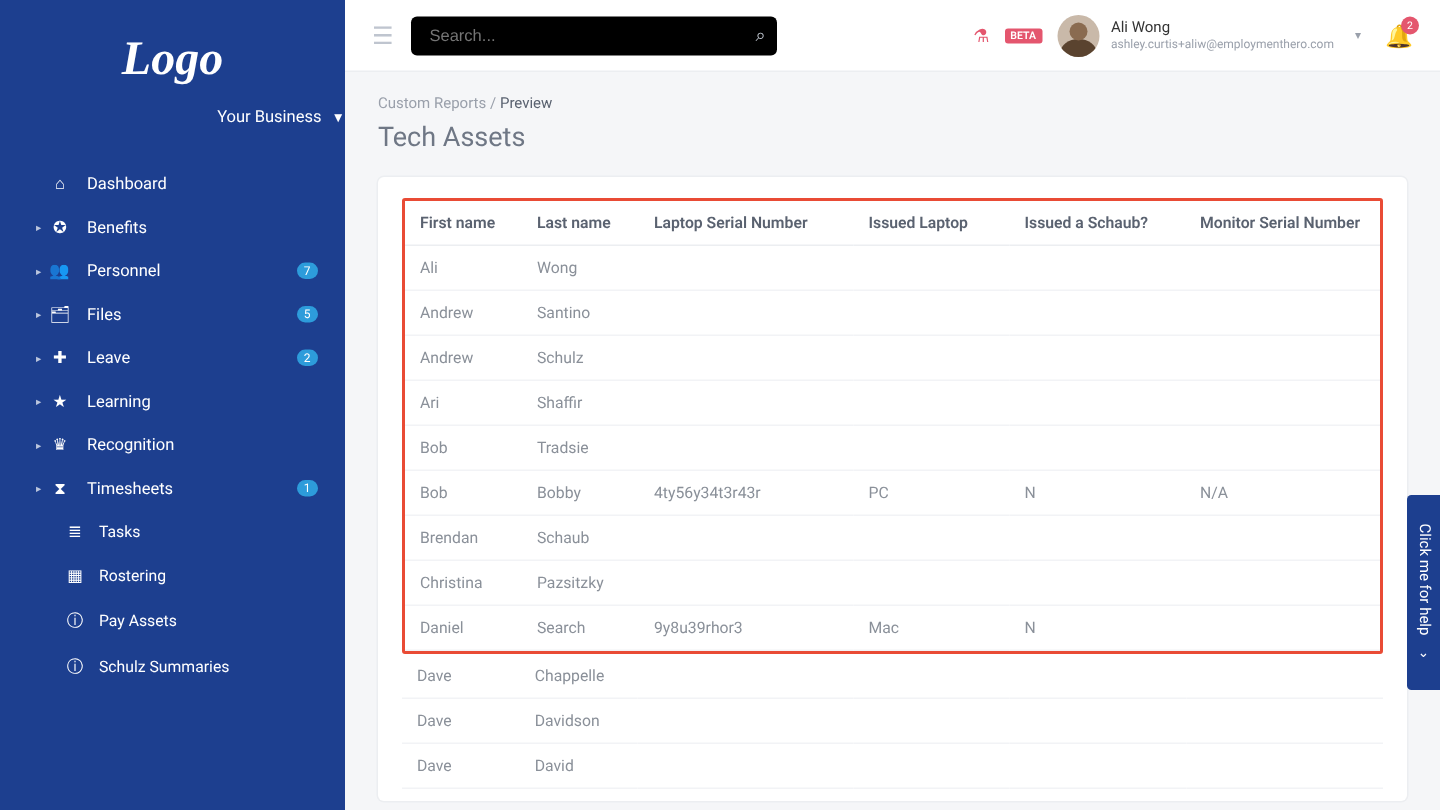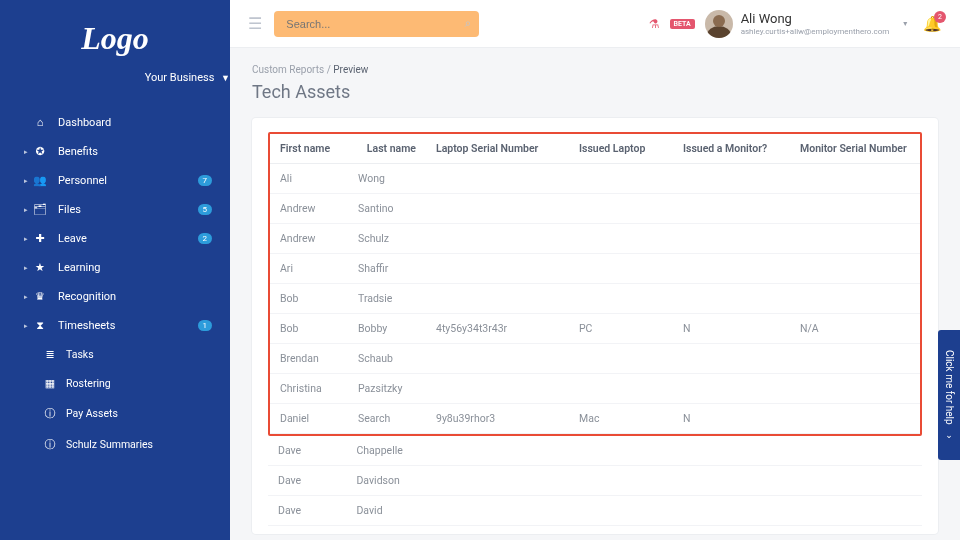--- a/index.html
+++ b/index.html
@@ -16,31 +16,31 @@
     .nav li .ic { width: 16px; text-align: center; margin-right: 10px; font-size: 11px; }
     .nav li .label { flex: 1; }
     .nav li .badge { background: #2d9cdb; color: #fff; border-radius: 8px; font-size: 8px; padding: 1px 5px; min-width: 14px; text-align: center; }
     .nav li.sub { padding-left: 42px; font-size: 10.5px; }
     .nav li.sub .ic { margin-right: 8px; }
 
     
     .topbar { position: absolute; left: 230px; top: 0; right: 0; height: 48px; background: #fff; display: flex; align-items: center; padding: 0 18px; border-bottom: 1px solid #eceef1; }
     .hamburger { font-size: 16px; color: #bfc5cf; margin-right: 12px; cursor: pointer; }
     .search-wrap { position: relative; }
-    .search { width: 205px; height: 26px; border: none; background: #fdba74; border-radius: 4px; padding: 0 30px 0 12px; font-size: 11px; color: #666; outline: none; }
+    .search { width: 244px; height: 26px; border: none; background: #000000; border-radius: 4px; padding: 0 30px 0 12px; font-size: 11px; color: #666; outline: none; }
     .search-ic { position: absolute; right: 8px; top: 5px; color: #bfc5cf; font-size: 12px; }
     .topbar-right { margin-left: auto; display: flex; align-items: center; gap: 10px; }
     .flask { color: #e4566e; font-size: 12px; }
     .beta { background: #e4566e; color: #fff; font-size: 7px; padding: 1px 4px; border-radius: 2px; font-weight: 600; }
     .avatar { width: 28px; height: 28px; border-radius: 50%; background: #c9b9a9; display: inline-block; position: relative; overflow: hidden; }
     .avatar::after { content: ""; position: absolute; width: 12px; height: 12px; background: #8a6b50; border-radius: 50%; top: 5px; left: 8px; }
     .avatar::before { content: ""; position: absolute; width: 24px; height: 18px; background: #5a432f; border-radius: 50% 50% 0 0; bottom: -6px; left: 2px; }
     .user-block { display: flex; align-items: center; gap: 8px; }
     .user-text { line-height: 1.2; }
-    .user-name { font-size: 13px; color: #333; }
+    .user-name { font-size: 10px; color: #333; }
     .user-email { font-size: 8px; color: #9aa0ab; }
     .user-caret { font-size: 8px; color: #9aa0ab; margin-left: 6px; }
     .bell-wrap { position: relative; color: #9aa0ab; font-size: 15px; margin-left: 6px; }
     .bell-badge { position: absolute; top: -4px; right: -4px; background: #e4566e; color: #fff; border-radius: 50%; font-size: 7px; width: 12px; height: 12px; display: flex; align-items: center; justify-content: center; }
 
     
     .main { position: absolute; left: 230px; top: 48px; right: 0; bottom: 0; overflow: auto; padding: 16px 22px; }
     .breadcrumb { font-size: 10px; color: #9aa0ab; margin-bottom: 6px; }
     .breadcrumb .cur { color: #5a6270; }
     .page-title { font-size: 18px; color: #6f7785; font-weight: 400; margin-bottom: 16px; }
@@ -164,24 +164,24 @@
   </div>
   <h1 class="page-title">Tech Assets</h1>
 
   <div class="card">
 
     <div class="table-box">
       <table>
         <thead>
             <tr id="thead-row">
               <th style="width: 12%;">First name</th>
-              <th style="width: 12%; text-align: right;">Last name</th>
+              <th style="width: 12%;">Last name</th>
               <th style="width: 22%;">Laptop Serial Number</th>
               <th style="width: 16%;">Issued Laptop</th>
-              <th style="width: 18%;">Issued a Monitor?</th>
+              <th style="width: 18%;">Issued a Schaub?</th>
               <th style="width: 20%;">Monitor Serial Number</th>
             </tr>
           </thead>
         <tbody id="tbody-inside">
             <tr>
               <td style="width: 12%;">Ali</td>
               <td style="width: 12%;">Wong</td>
               <td style="width: 22%;"></td>
               <td style="width: 16%;"></td>
               <td style="width: 18%;"></td>

